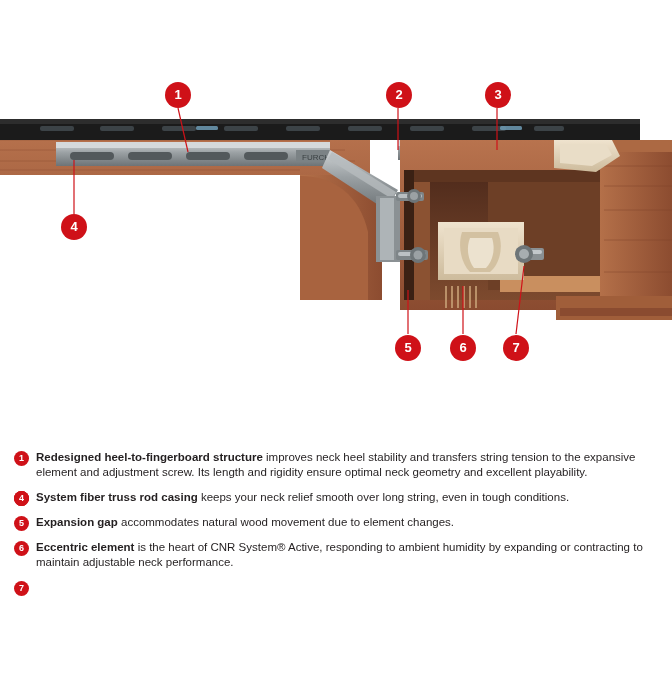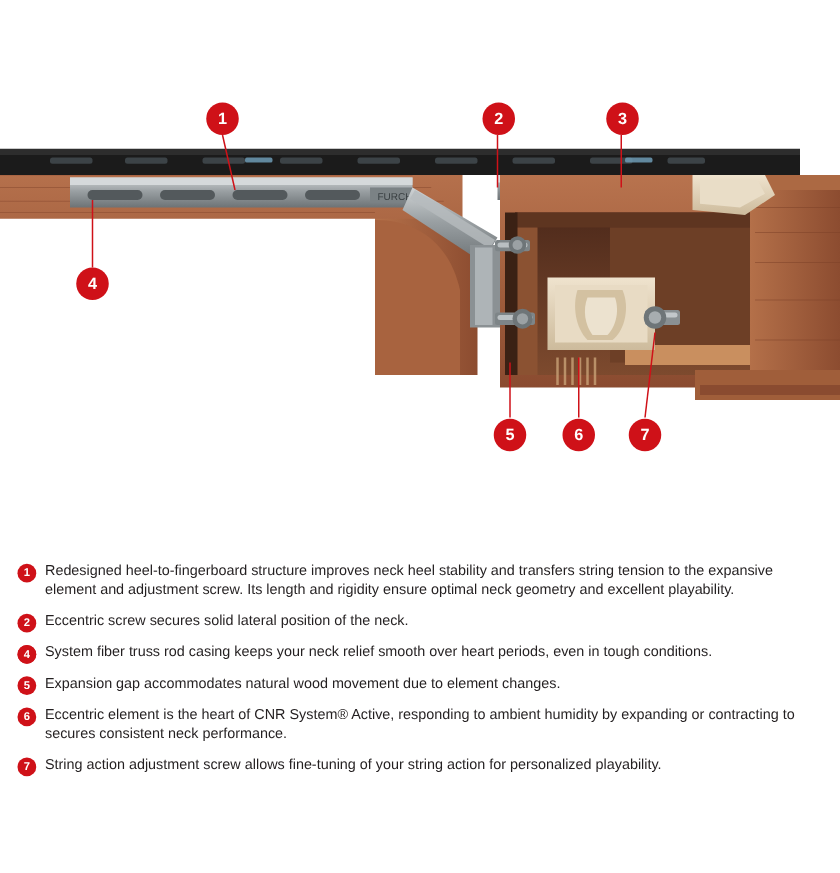--- a/index.html
+++ b/index.html
@@ -67,21 +67,21 @@
     height: 15px;
     border-radius: 50%;
     background: #cf1118;
     color: #ffffff;
     font-size: 9px;
     font-weight: bold;
     line-height: 15px;
     text-align: center;
   }
   .legend-text b {
-    font-weight: normal;
+    font-weight: bold;
   }
 </style>
 </head>
 <body>
 
 <div id="diagram">
   <svg width="672" height="420" viewBox="0 0 672 420" xmlns="http://www.w3.org/2000/svg">
     <defs>
       <linearGradient id="woodGrad" x1="0" y1="0" x2="0" y2="1">
         <stop offset="0%" stop-color="#b8734e"></stop>
@@ -251,40 +251,38 @@
 
 <div id="legend">
 
   <div class="legend-row">
     <span class="legend-num">1</span>
     <span class="legend-text"><b>Redesigned heel-to-fingerboard structure</b><span> improves neck heel stability and transfers string tension to the expansive element and adjustment screw. Its length and rigidity ensure optimal neck geometry and excellent playability.</span></span>
   </div>
 
   <div class="legend-row">
     <span class="legend-num">2</span>
-    <span class="legend-text"><b>Eccentric screw</b><span> secures solid lateral position of the neck.</span></span>
   </div>
 
   <div class="legend-row">
     <span class="legend-num">3</span>
   </div>
 
   <div class="legend-row">
     <span class="legend-num">4</span>
-    <span class="legend-text"><b>System fiber truss rod casing</b><span> keeps your neck relief smooth over heart periods, even in tough conditions.</span></span>
+    <span class="legend-text"><b>System fiber truss rod casing</b><span> keeps your neck relief smooth over long string, even in tough conditions.</span></span>
   </div>
 
   <div class="legend-row">
     <span class="legend-num">5</span>
     <span class="legend-text"><b>Expansion gap</b><span> accommodates natural wood movement due to element changes.</span></span>
   </div>
 
   <div class="legend-row">
     <span class="legend-num">6</span>
-    <span class="legend-text"><b>Eccentric element</b><span> is the heart of CNR System® Active, responding to ambient humidity by expanding or contracting to secures consistent neck performance.</span></span>
+    <span class="legend-text"><b>Eccentric element</b><span> is the heart of CNR System® Active, responding to ambient humidity by expanding or contracting to maintain adjustable neck performance.</span></span>
   </div>
 
   <div class="legend-row">
     <span class="legend-num">7</span>
-    <span class="legend-text"><b>String action adjustment screw</b><span> allows fine-tuning of your string action for personalized playability.</span></span>
   </div>
 
 </div>
 
 </body></html>

